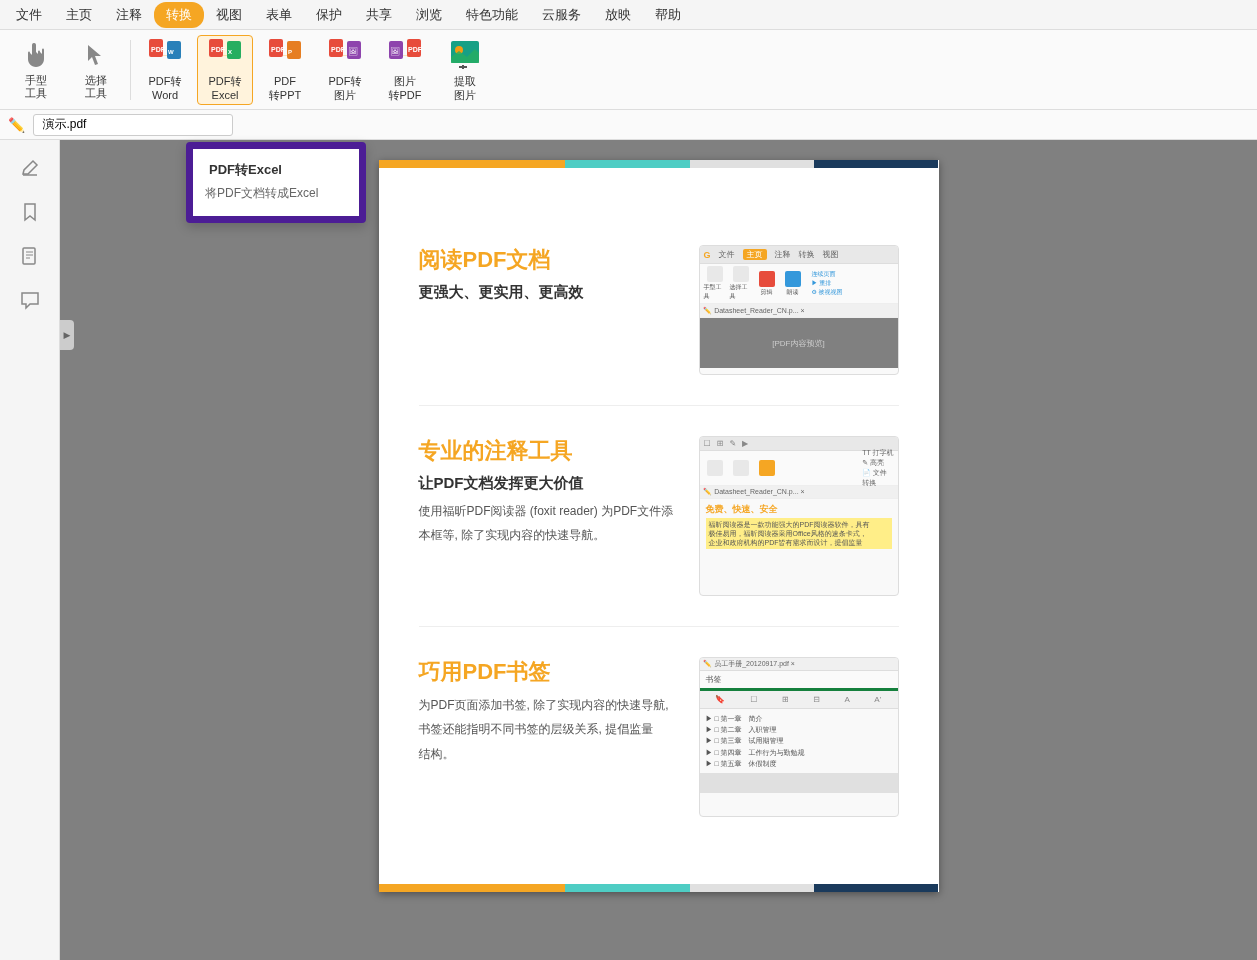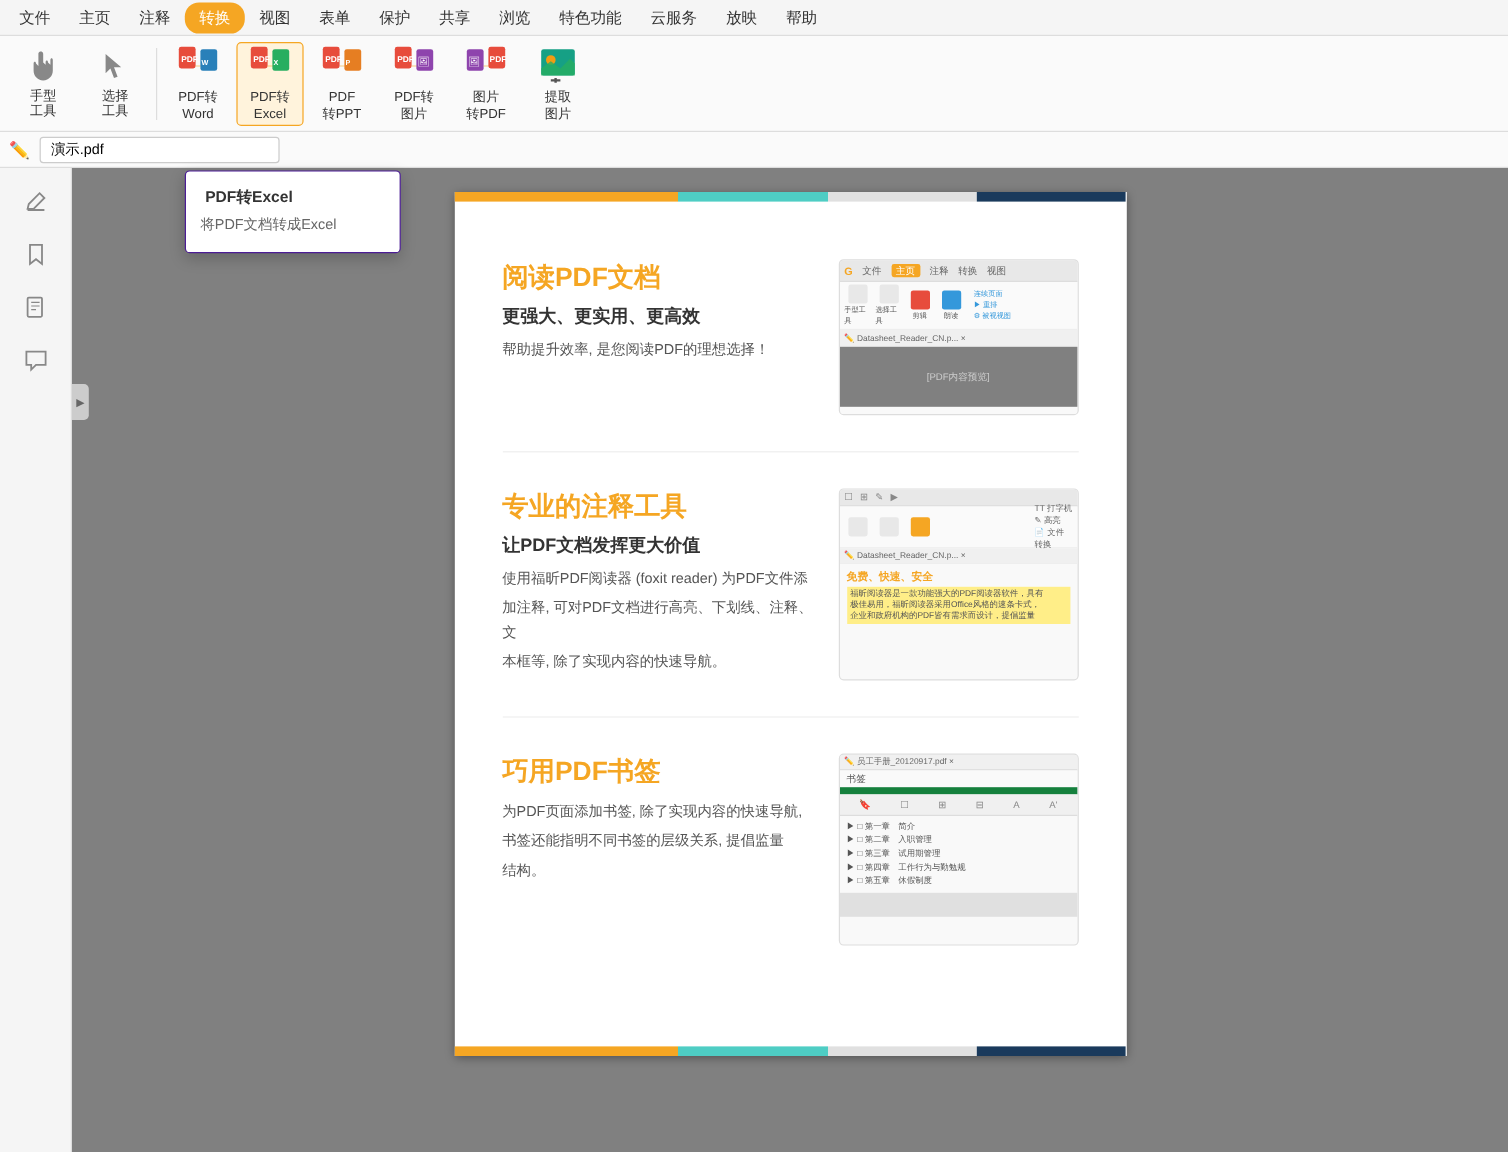--- a/index.html
+++ b/index.html
@@ -128,21 +128,21 @@
       padding: 20px;
       overflow: auto;
     }
 
     
     .pdf-page {
       background: white;
       width: 560px;
       min-height: 720px;
       box-shadow: 0 2px 8px rgba(0,0,0,0.4);
-      padding: 16px 40px;
+      padding: 45px 40px;
       position: relative;
     }
 
     
     .pdf-color-bar {
       position: absolute;
       top: 0;
       left: 0;
       right: 0;
       height: 8px;
@@ -178,23 +178,23 @@
     .pdf-section-divider {
       border: none;
       border-top: 1px solid #eee;
       margin: 20px 0;
     }
 
     
     .dropdown-tooltip {
       position: absolute;
       top: 112px;
-      left: 154px;
+      left: 186px;
       background: white;
-      border: 1px solid #4c1d95;
+      border: 7px solid #4c1d95;
       border-radius: 4px;
       box-shadow: 0 4px 12px rgba(0,0,0,0.2);
       padding: 8px 0;
       z-index: 100;
       width: 180px;
     }
     .tooltip-title {
       font-weight: bold;
       font-size: 13px;
       padding: 4px 16px;
@@ -402,21 +402,20 @@
         <div class="seg1"></div>
         <div class="seg2"></div>
         <div class="seg3"></div>
         <div class="seg4"></div>
       </div>
 
       <div class="pdf-section" style="margin-top:40px; display:flex; align-items:flex-start; gap:10px;">
         <div style="flex:1;">
           <div class="pdf-section-title">阅读PDF文档</div>
           <div class="pdf-section-subtitle">更强大、更实用、更高效</div>
-          <div class="pdf-section-text">帮助提升效率, 是您阅读PDF的理想选择！</div>
         </div>
 
         <div style="width:200px; min-width:200px; height:130px; background:#f9f9f9; border:1px solid #ddd; border-radius:4px; overflow:hidden; font-size:9px;">
           <div style="background:#e8e8e8; height:18px; display:flex; align-items:center; padding:0 4px; border-bottom:1px solid #ddd; gap:8px; font-size:8px; color:#666;">
             <span style="color:#f5a623; font-weight:bold; font-size:9px;">G</span>
             <span>文件</span>
               <span style="background:#f5a623;color:white;padding:0 4px;border-radius:2px;">主页</span>
               <span>注释</span>
               <span>转换</span>
               <span>视图</span>
@@ -445,21 +444,20 @@
         </div>
       </div>
 
       <hr class="pdf-section-divider">
 
       <div class="pdf-section" style="display:flex; align-items:flex-start; gap:10px;">
         <div style="flex:1;">
           <div class="pdf-section-title">专业的注释工具</div>
           <div class="pdf-section-subtitle">让PDF文档发挥更大价值</div>
           <div class="pdf-section-text">使用福昕PDF阅读器 (foxit reader) 为PDF文件添</div>
-          <div class="pdf-section-text">加注释, 可对PDF文档进行高亮、下划线、注释、文</div>
           <div class="pdf-section-text">本框等, 除了实现内容的快速导航。</div>
         </div>
 
         <div style="width:200px; min-width:200px; height:160px; background:#f9f9f9; border:1px solid #ddd; border-radius:4px; overflow:hidden; font-size:9px;">
           <div style="background:#e8e8e8; height:14px; display:flex; align-items:center; padding:0 4px; border-bottom:1px solid #ddd; gap:4px; font-size:7px; color:#666;">
             <div style="display:flex;gap:6px;align-items:center;width:100%;">
               <span style="color:#888;font-size:8px;">☐</span>
               <span style="color:#888;font-size:8px;">⊞</span>
               <span style="color:#888;font-size:8px;">✎</span>
               <span style="color:#888;font-size:8px;">▶</span>
@@ -496,21 +494,21 @@
           <div class="pdf-section-title">巧用PDF书签</div>
           <div class="pdf-section-text">为PDF页面添加书签, 除了实现内容的快速导航,</div>
           <div class="pdf-section-text">书签还能指明不同书签的层级关系, 提倡监量</div>
           <div class="pdf-section-text">结构。</div>
         </div>
 
         <div style="width:200px; min-width:200px; height:160px; background:#f9f9f9; border:1px solid #ddd; border-radius:4px; overflow:hidden; font-size:9px;">
           <div style="background:#f0f0f0; height:13px; display:flex; align-items:center; padding:0 4px; font-size:7px; color:#666; border-bottom:1px solid #ddd;">
             ✏️ 员工手册_20120917.pdf ×
           </div>
-          <div style="background:#fafafa; height:20px; display:flex; align-items:center; padding:0 6px; font-size:8px; color:#555; border-bottom:6px solid #15803d;">
+          <div style="background:#fafafa; height:20px; display:flex; align-items:center; padding:0 6px; font-size:8px; color:#555; border-bottom:3px solid #15803d;">
             书签
           </div>
           <div style="background:#f0f0f0; height:18px; display:flex; align-items:center; justify-content:space-around; padding:0 4px; font-size:8px; color:#888; border-bottom:1px solid #ddd;">
             <span>🔖</span>
               <span>☐</span>
               <span>⊞</span>
               <span>⊟</span>
               <span>A</span>
               <span>A'</span>
           </div>

